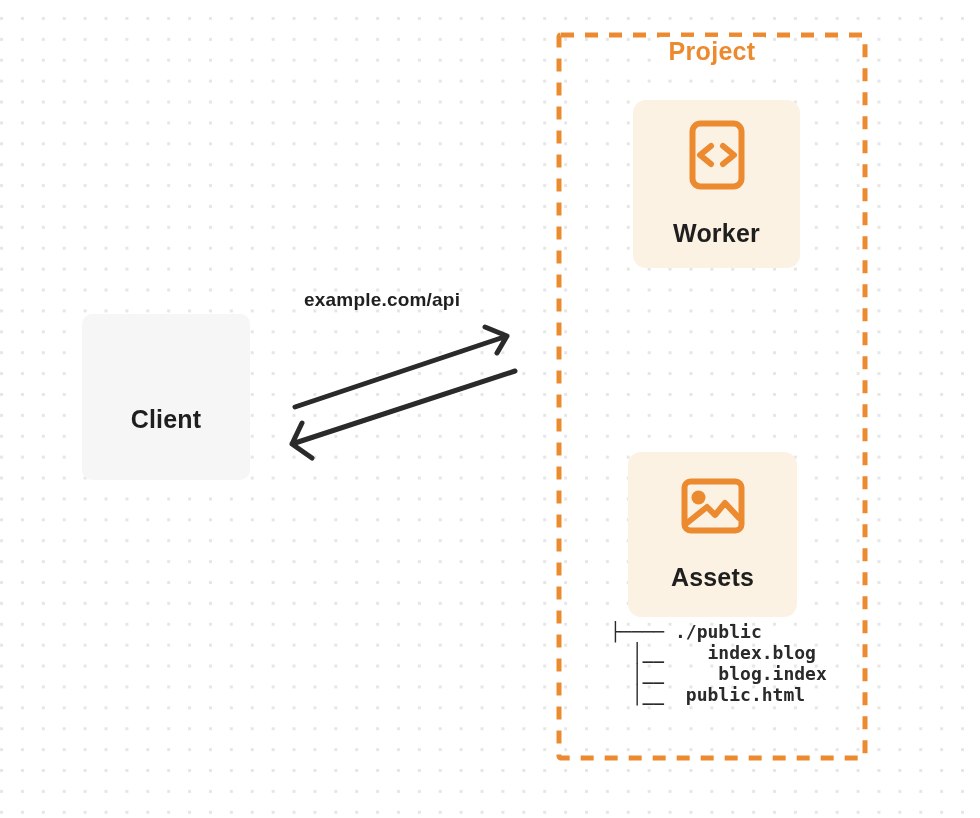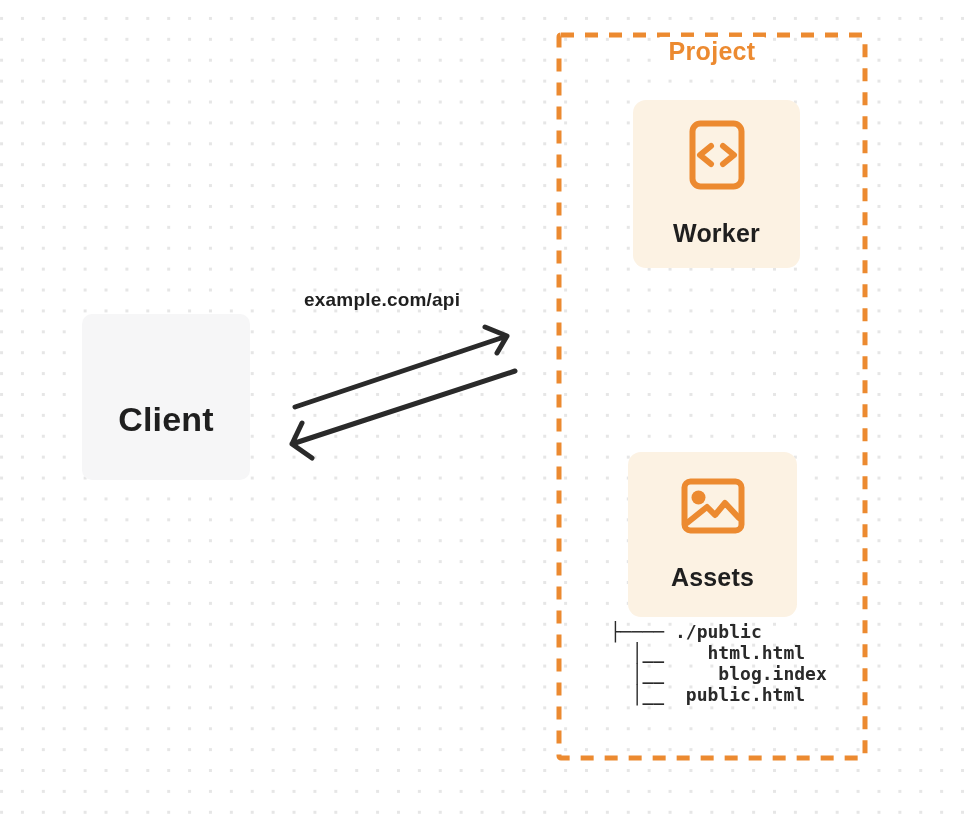--- a/index.html
+++ b/index.html
@@ -9,21 +9,21 @@
   *{margin:0;padding:0;box-sizing:border-box;}
   html,body{width:980px;height:818px;overflow:hidden;}
   body{font-family:"Liberation Sans",sans-serif;background:var(--bg);}
   .canvas{
     position:relative;width:980px;height:818px;background-color:var(--bg);
     background-image:radial-gradient(circle,var(--dot) 1.8px,transparent 1.9px);
     background-size:20.9px 20.9px;background-position:12px 8px;
   }
   .card{position:absolute;display:flex;flex-direction:column;align-items:center;justify-content:center;}
   .client-card{left:82px;top:314px;width:168px;height:166px;background:var(--client-bg);border-radius:10px;}
-  .client-card .node-label{font-size:34px;font-weight:bold;color:var(--ink);letter-spacing:.2px;margin-top:45px;}
+  .client-card .node-label{font-size:25px;font-weight:bold;color:var(--ink);letter-spacing:.2px;margin-top:45px;}
   .request-label{position:absolute;left:304px;top:289px;font-size:19px;font-weight:bold;color:var(--ink);letter-spacing:.2px;}
   .arrows{position:absolute;left:280px;top:315px;width:250px;height:150px;}
   .arrow{fill:none;stroke:var(--line);stroke-width:5;stroke-linecap:round;stroke-linejoin:round;}
   .project-border{position:absolute;left:556px;top:32px;width:312px;height:729px;}
   .project-border rect{fill:none;stroke:var(--accent);stroke-width:5;stroke-dasharray:13 11;}
   .project-label{
     position:absolute;left:712px;top:52px;transform:translate(-50%,-52%);
     background:var(--bg);padding:0 9px;font-size:25px;font-weight:bold;color:var(--accent);letter-spacing:.3px;
   }
   .accent-card{background:var(--accent-bg);border-radius:13px;gap:29px;}
@@ -72,18 +72,18 @@
     <svg width="64" height="56" viewBox="0 0 64 56" aria-hidden="true">
       <rect class="icon-stroke" x="3.5" y="3.5" width="57" height="49" rx="6"></rect>
       <circle class="icon-fill" cx="17.5" cy="19.5" r="7"></circle>
       <path class="icon-stroke" d="M6,45 L26,29 L34,37 L44,25 L58,40"></path>
     </svg>
     <div class="node-label">Assets</div>
   </div>
 
   <div class="file-tree">
     <div class="tree-line">├──── ./public</div>
-    <div class="tree-line">  │__    html.html</div>
+    <div class="tree-line">  │__    index.blog</div>
     <div class="tree-line">  │__     blog.index</div>
     <div class="tree-line">  │__  public.html</div>
   </div>
 
 </div>
 
 </body></html>

